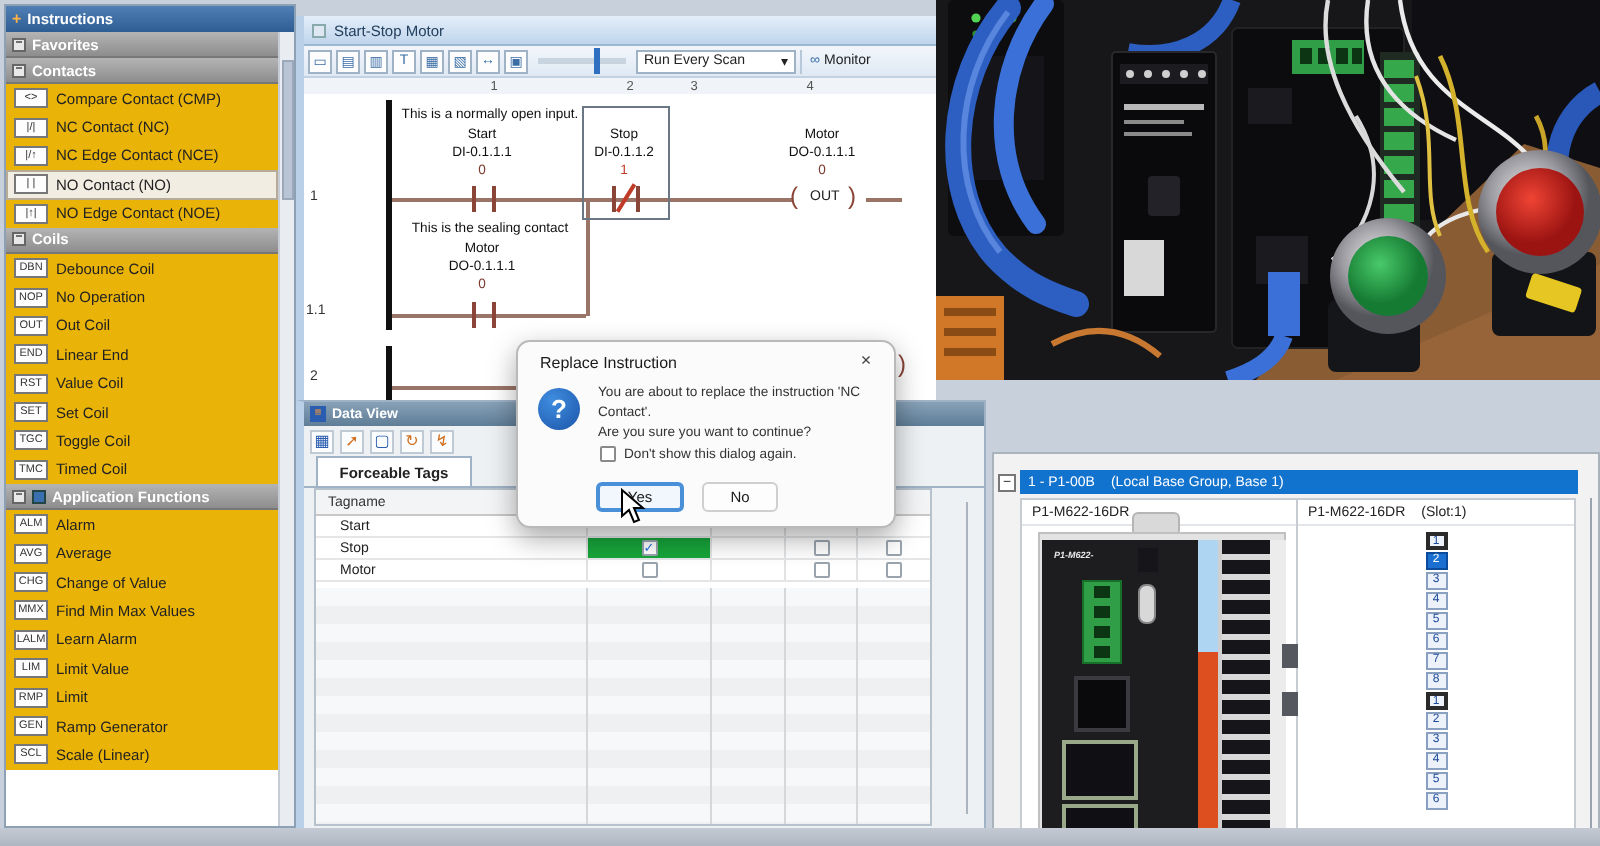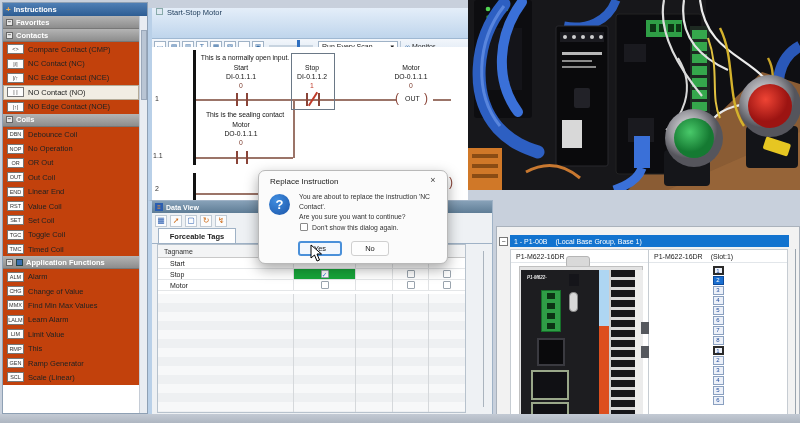--- a/index.html
+++ b/index.html
@@ -8,29 +8,29 @@
   .abs { position:absolute; }
 
   
   .sidebar { left:2px; top:2px; width:146px; height:412px; background:#fff; border:1px solid #8ea0b4; }
   .sb-title { height:13px; background:linear-gradient(#4f7fb5,#2d5d93); color:#fff; font-size:7.5px; font-weight:bold; display:flex; align-items:center; padding-left:3px; gap:3px; }
   .sb-title-icon { color:#ffb347; font-size:8px; font-weight:bold; }
   .sb-body { position:absolute; top:13px; left:0; right:8px; bottom:0; overflow:hidden; background:#fff; }
   .sb-sec { height:13px; background:linear-gradient(#b4b4b4,#8d8d8d); color:#fff; font-weight:bold; font-size:7.5px; display:flex; align-items:center; gap:3px; padding-left:3px; border-bottom:1px solid #777; }
   .sb-min { width:7px; height:7px; background:#e8e8e8; color:#333; border:1px solid #666; font-size:6px; line-height:5px; text-align:center; }
   .sb-sq { width:7px; height:7px; background:#3a6fb0; border:1px solid #244; display:inline-block; }
-  .sb-item { height:14.4px; display:flex; align-items:center; gap:4px; padding-left:4px; font-size:7.5px; color:#222; background:#c2410c; }
+  .sb-item { height:14.4px; display:flex; align-items:center; gap:4px; padding-left:4px; font-size:7.5px; color:#222; background:#eab308; }
   .sb-item.sel { background:#f1ede3; outline:1px solid #b5ab97; outline-offset:-1px; }
   .sb-ic { width:17px; height:10px; border:1px solid #777; background:#fdfdfd; font-size:5.5px; color:#333; display:flex; align-items:center; justify-content:center; overflow:hidden; flex:none; }
   .sb-scroll { position:absolute; right:0; top:13px; width:8px; bottom:0; background:#e9edf2; border-left:1px solid #c5ccd6; }
   .sb-thumb { position:absolute; top:14px; left:1px; width:6px; height:70px; background:#b9c5d4; border:1px solid #9aa8ba; }
 
   
   .ladder { left:148px; top:8px; width:320px; height:192px; background:#fff; border-left:4px solid #b9d0e8; }
-  .ld-title { height:31px; background:linear-gradient(#e4eef9,#bfd5ec); color:#23405e; font-size:7.5px; display:flex; gap:4px; padding-left:4px; border-bottom:1px solid #9fb8d2; }
+  .ld-title { height:15px; background:linear-gradient(#e4eef9,#bfd5ec); color:#23405e; font-size:7.5px; display:flex; align-items:center; gap:4px; padding-left:4px; border-bottom:1px solid #9fb8d2; }
   .ld-winicon { width:7px; height:7px; border:1px solid #8aa; background:#dde8f2; }
   .ld-toolbar { height:16px; background:linear-gradient(#f2f6fb,#dfe9f4); border-bottom:1px solid #c3d2e2; display:flex; align-items:center; gap:2px; padding-left:2px; }
   .tbtn { width:12px; height:12px; border:1px solid #9fb2c6; background:#fdfdfe; font-size:7px; color:#3a6ea5; display:flex; align-items:center; justify-content:center; }
   .tb-slider { width:44px; height:3px; background:#c8d4e0; margin:0 3px; position:relative; }
   .tb-mark { position:absolute; left:28px; top:-5px; width:3px; height:13px; background:#2f6fc0; }
   .tb-select { height:12px; width:80px; background:#fff; border:1px solid #9fb2c6; font-size:7px; color:#222; display:flex; align-items:center; justify-content:space-between; padding:0 3px; }
   .tb-monitor { height:12px; display:flex; align-items:center; gap:2px; font-size:7px; color:#222; border-left:1px solid #b9c8d8; padding-left:4px; white-space:nowrap; }
   .ld-ruler { height:10px; background:#f0f3f7; border-bottom:1px solid #d8e0ea; position:relative; font-size:6.5px; color:#555; }
   .ld-ruler span { position:absolute; top:1px; transform:translateX(-50%); }
   .lnum { position:absolute; font-size:7px; color:#333; }
@@ -162,24 +162,20 @@
         </div>
         <div class="sb-item">
           <span class="sb-ic">DBN</span>
           <span class="sb-lb">Debounce Coil</span>
         </div>
         <div class="sb-item">
           <span class="sb-ic">NOP</span>
           <span class="sb-lb">No Operation</span>
         </div>
         <div class="sb-item">
-          <span class="sb-ic">OR</span>
-          <span class="sb-lb">OR Out</span>
-        </div>
-        <div class="sb-item">
           <span class="sb-ic">OUT</span>
           <span class="sb-lb">Out Coil</span>
         </div>
         <div class="sb-item">
           <span class="sb-ic">END</span>
           <span class="sb-lb">Linear End</span>
         </div>
         <div class="sb-item">
           <span class="sb-ic">RST</span>
           <span class="sb-lb">Value Coil</span>
@@ -199,38 +195,42 @@
         <div class="sb-sec">
           <span class="sb-min">−</span>
           <span class="sb-sq"></span>
           <span>Application Functions</span>
         </div>
         <div class="sb-item">
           <span class="sb-ic">ALM</span>
           <span class="sb-lb">Alarm</span>
         </div>
         <div class="sb-item">
+          <span class="sb-ic">AVG</span>
+          <span class="sb-lb">Average</span>
+        </div>
+        <div class="sb-item">
           <span class="sb-ic">CHG</span>
           <span class="sb-lb">Change of Value</span>
         </div>
         <div class="sb-item">
           <span class="sb-ic">MMX</span>
           <span class="sb-lb">Find Min Max Values</span>
         </div>
         <div class="sb-item">
           <span class="sb-ic">LALM</span>
           <span class="sb-lb">Learn Alarm</span>
         </div>
         <div class="sb-item">
           <span class="sb-ic">LIM</span>
           <span class="sb-lb">Limit Value</span>
         </div>
         <div class="sb-item">
           <span class="sb-ic">RMP</span>
-          <span class="sb-lb">This</span>
+          <span class="sb-lb">Limit</span>
         </div>
         <div class="sb-item">
           <span class="sb-ic">GEN</span>
           <span class="sb-lb">Ramp Generator</span>
         </div>
         <div class="sb-item">
           <span class="sb-ic">SCL</span>
           <span class="sb-lb">Scale (Linear)</span>
         </div>
       </div>

